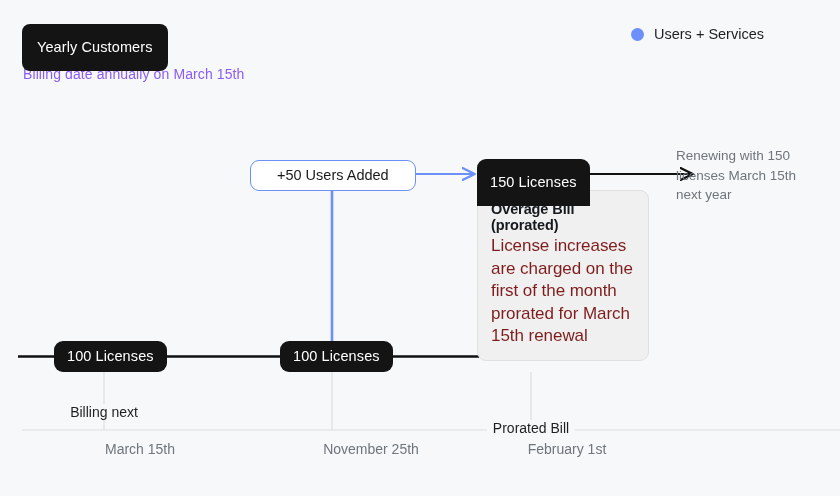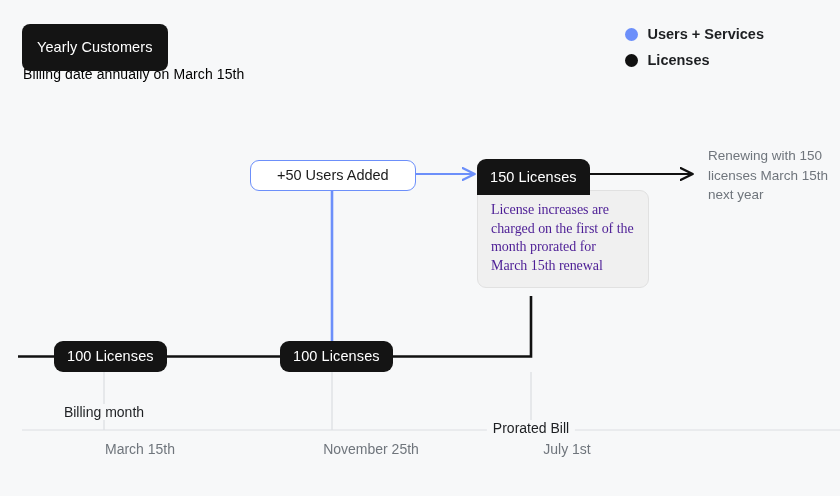--- a/index.html
+++ b/index.html
@@ -59,38 +59,37 @@
     height: 47px;
     padding: 0 15px;
     border-radius: 8px;
     font-size: 14.5px;
   }
 
   #subtitle {
     position: absolute;
     left: 23px; top: 66px;
     font-size: 14px;
-    color: #000000;
+    color: #8b5cf6;
     letter-spacing: 0.1px;
     white-space: nowrap;
   }
 
   
   #legend {
     position: absolute;
     right: 76px; top: 26px;
     display: flex;
     flex-direction: column;
     gap: 10px;
   }
   .legend-row {
     display: flex;
     align-items: center;
     gap: 10px;
-    font-weight: bold;
   }
   .legend-dot {
     width: 13px; height: 13px;
     border-radius: 50%;
     flex: none;
   }
   .legend-label {
     font-size: 14.5px;
     color: #1d1f22;
     white-space: nowrap;
@@ -98,21 +97,21 @@
 
   
   #node-users-added {
     left: 250px; top: 160px;
     height: 29px;
     padding: 0 26px;
   }
 
   #node-150 {
     left: 477px; top: 159px;
-    height: 36px;
+    height: 47px;
     padding: 0 13px;
     border-bottom-left-radius: 0;
     border-bottom-right-radius: 0;
   }
 
   #node-100-a {
     left: 54px; top: 341px;
     height: 31px;
     padding: 0 13px;
   }
@@ -137,31 +136,30 @@
     z-index: 5;
   }
   #tooltip-title {
     font-size: 14.5px;
     font-weight: bold;
     color: #15181c;
     margin-bottom: 2px;
     letter-spacing: -0.1px;
   }
   #tooltip-body {
-    font-size: 14px;
-    color: #4c1d95;
+    font-size: 17px;
+    color: #7f1d1d;
     line-height: 1.33;
     letter-spacing: -0.05px;
-    font-family: Liberation Serif, serif;
   }
 
   
   #annotation-renew {
     position: absolute;
-    left: 708px; top: 146px;
+    left: 676px; top: 146px;
     width: 125px;
     font-size: 13.5px;
     color: #6f757c;
     line-height: 1.45;
   }
 
   
   .event-label {
     position: absolute;
     font-size: 14px;
@@ -215,41 +213,38 @@
 
 <div class="pill-dark" id="title-badge">Yearly Customers</div>
 
 <div id="subtitle">Billing date annually on March 15th</div>
 
 <div id="legend">
   <div class="legend-row">
     <span class="legend-dot" style="background:#6c8ffa"></span>
     <span class="legend-label">Users + Services</span>
   </div>
-  <div class="legend-row">
-    <span class="legend-dot" style="background:#111111"></span>
-    <span class="legend-label">Licenses</span>
-  </div>
 </div>
 
 <div class="pill-blue" id="node-users-added">+50 Users Added</div>
 
 <div class="pill-dark" id="node-150">150 Licenses</div>
 
 <div class="pill-dark" id="node-100-a">100 Licenses</div>
 
 <div class="pill-dark" id="node-100-b">100 Licenses</div>
 
 <div id="tooltip">
+  <div id="tooltip-title">Overage Bill (prorated)</div>
   <div id="tooltip-body">License increases are charged on the first of the month prorated for March 15th renewal</div>
 </div>
 
 <div id="annotation-renew">Renewing with 150 licenses March 15th next year</div>
 
-<div class="event-label" style="left:104px; top:404px;">Billing month</div>
+<div class="event-label" style="left:104px; top:404px;">Billing next</div>
 
 <div class="event-label" style="left:531px; top:404px;margin-top:16px;">Prorated Bill</div>
 
 <div class="date-label" style="left:104px; top:441px;">March 15th</div>
 
 <div class="date-label" style="left:335px; top:441px;">November 25th</div>
 
-<div class="date-label" style="left:531px; top:441px;">July 1st</div>
+<div class="date-label" style="left:531px; top:441px;">February 1st</div>
 
 </body></html>

